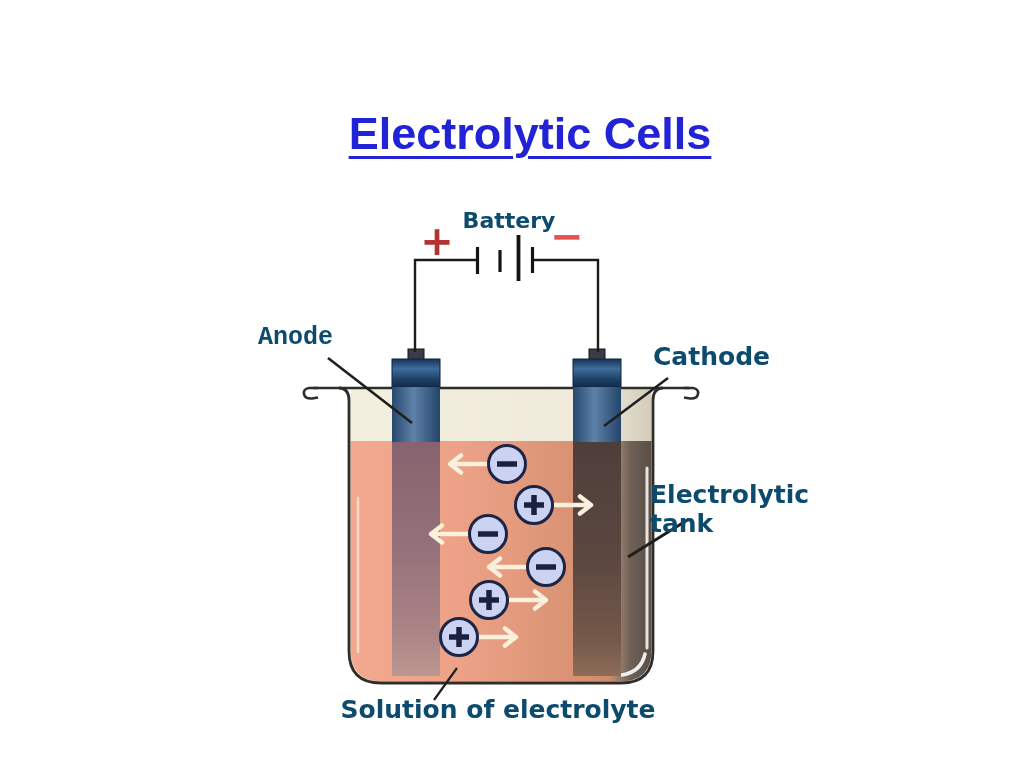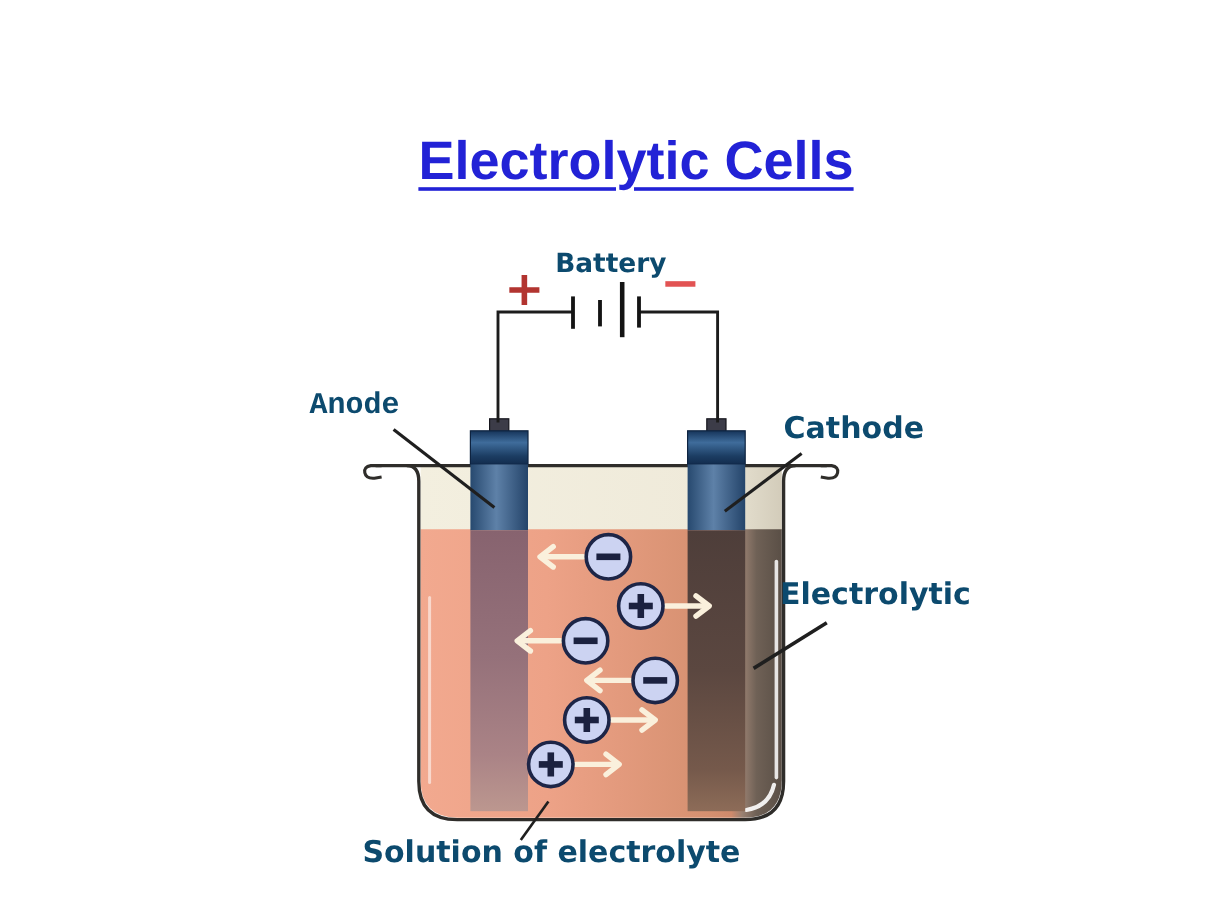--- a/index.html
+++ b/index.html
@@ -18,21 +18,21 @@
   .lbl{
     position:absolute;font-weight:700;color:#0c4a6e;
     white-space:nowrap;line-height:1.15;
   }
   .lbl-battery{left:447px;top:208px;width:124px;text-align:center;font-size:22px;}
   .lbl-plus{left:419px;top:221px;width:36px;text-align:center;font-size:40px;color:#b23430;line-height:1;}
   .lbl-minus{left:549px;top:216px;width:36px;text-align:center;font-size:40px;color:#e25353;line-height:1;}
   .lbl-anode{left:258px;top:324px;font-size:25px;font-family:Liberation Mono, monospace;}
   .lbl-cathode{left:653px;top:343px;font-size:25px;}
   .lbl-tank{left:650px;top:480px;width:220px;font-size:25px;line-height:29px;}
-  .lbl-solution{left:302px;top:696px;width:392px;text-align:left;font-size:25px;}
+  .lbl-solution{left:302px;top:696px;width:392px;text-align:center;font-size:25px;}
 </style>
 </head>
 <body>
 
 <div class="slide">
 
   <div class="page-title">Electrolytic Cells</div>
 
   <svg class="draw" width="1024" height="768" viewBox="0 0 1024 768">
     <defs>
@@ -169,16 +169,17 @@
     </g>
   </svg>
 
   <div class="lbl lbl-battery">Battery</div>
   <div class="lbl lbl-plus">+</div>
   <div class="lbl lbl-minus">−</div>
   <div class="lbl lbl-anode">Anode</div>
   <div class="lbl lbl-cathode">Cathode</div>
   <div class="lbl lbl-tank">
     <div>Electrolytic</div>
+    <div>tank</div>
   </div>
   <div class="lbl lbl-solution">Solution of electrolyte</div>
 
 </div>
 
 </body></html>

